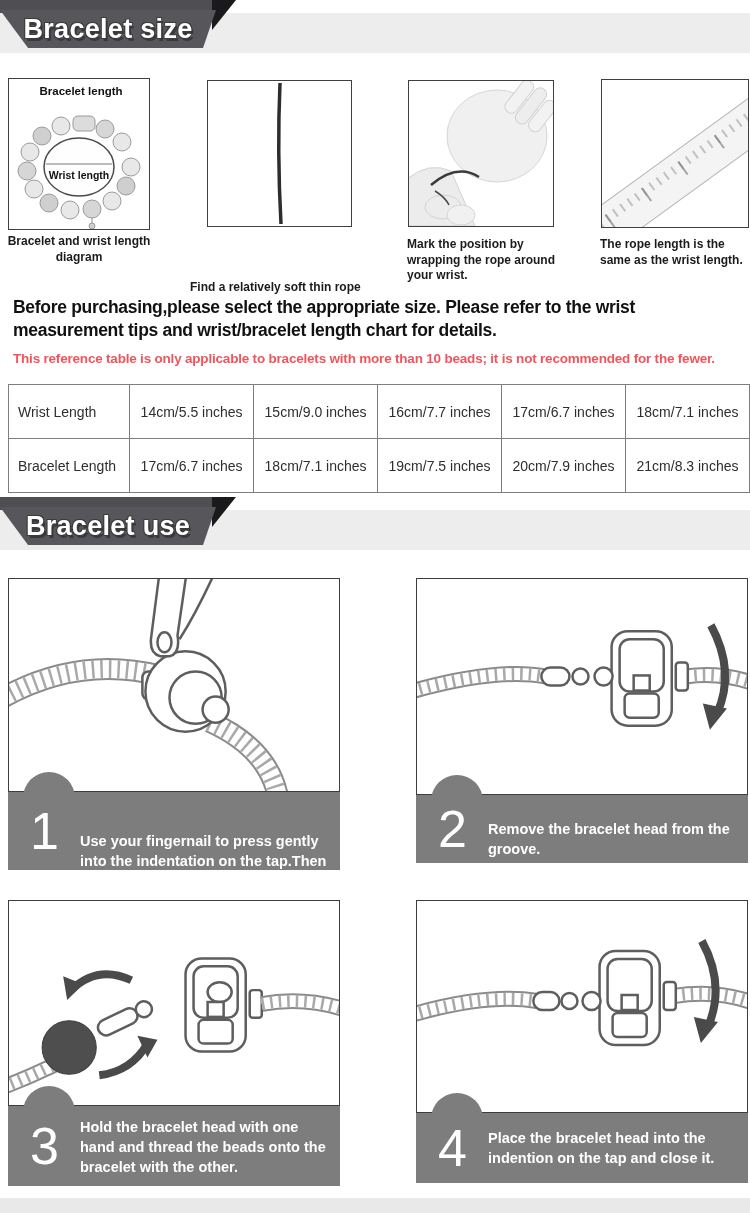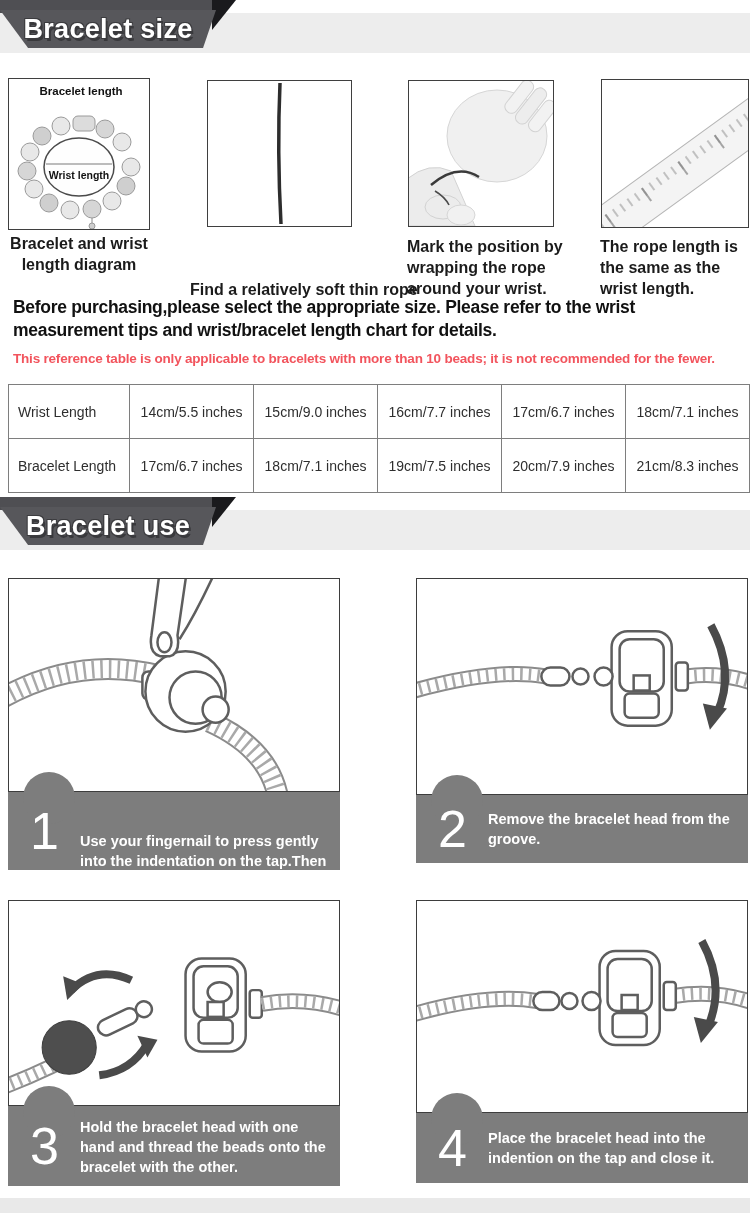--- a/index.html
+++ b/index.html
@@ -10,21 +10,21 @@
   .ribbon-bar{position:absolute;left:0;width:212px;height:13px;background:#4f4f53;}
   .ribbon-fold{position:absolute;width:0;height:0;border-top:30px solid #1a1a1d;border-right:24px solid transparent;}
   .ribbon-trap{position:absolute;left:0;width:216px;height:38px;background:#57575b;
        -webkit-clip-path:polygon(0 0,100% 0,94% 100%,13% 100%);
        clip-path:polygon(0 0,100% 0,94% 100%,13% 100%);
        display:flex;align-items:center;justify-content:center;}
   .ribbon-trap span{color:#fff;font-size:27px;font-weight:800;letter-spacing:.3px;
        text-shadow:-1px -1px 0 #3c3c3f,1px -1px 0 #3c3c3f,-1px 1px 0 #3c3c3f,2px 3px 0 #39393c;}
   
   .mcard{position:absolute;background:#fff;border:1px solid #3f3f3f;}
-  .mcap{position:absolute;font-weight:700;font-size:16px;line-height:1.3;color:#1b1b1b;}
+  .mcap{position:absolute;font-weight:700;font-size:12px;line-height:1.3;color:#1b1b1b;}
   
   .intro{position:absolute;left:13px;top:296px;width:728px;font-size:17.5px;font-weight:700;
          line-height:1.32;letter-spacing:-0.3px;color:#111;}
   .warning{position:absolute;left:13px;top:351px;width:737px;font-size:13.5px;font-weight:700;
          letter-spacing:-0.2px;color:#f2545d;white-space:nowrap;}
   
   .sizetable{position:absolute;left:8px;top:384px;border-collapse:collapse;background:#fff;}
   .sizetable td{border:1px solid #7e7e7e;font-size:14px;color:#2e2e2e;text-align:center;
          height:51px;width:123px;font-weight:400;}
   .sizetable td.rowlabel{text-align:left;padding-left:9px;width:112px;}
@@ -215,21 +215,21 @@
         </g>
         <g>
           <path d="M293,46 Q318,92 299,134" fill="none" stroke="#4a4a4a" stroke-width="8"></path>
           <polygon points="285,124 309,129 292,150" fill="#4a4a4a"></polygon>
         </g>
       </svg>
     </div>
     <div class="band" style="height:68px;">
       <div class="bump"></div>
       <div class="stepnum" style="top:8px;">2</div>
-      <div class="steptext" style="top:14px;">Remove the bracelet head from the groove.</div>
+      <div class="steptext" style="top:24px;">Remove the bracelet head from the groove.</div>
     </div>
   </div>
 
   <div class="stepbox" style="left:8px;top:900px;width:332px;height:286px;">
     <div class="stepimg" style="bottom:80px;">
       <svg width="100%" height="100%" viewBox="0 0 329 206" preserveAspectRatio="none">
         <g fill="none">
           <path d="M-6,188 Q40,170 82,146" stroke="#8b8b8b" stroke-width="16"></path>
           <path d="M-6,188 Q40,170 82,146" stroke="#ffffff" stroke-width="12"></path>
           <path d="M-6,188 Q40,170 82,146" stroke="#a9a9a9" stroke-width="12" stroke-dasharray="2.5 6"></path>

